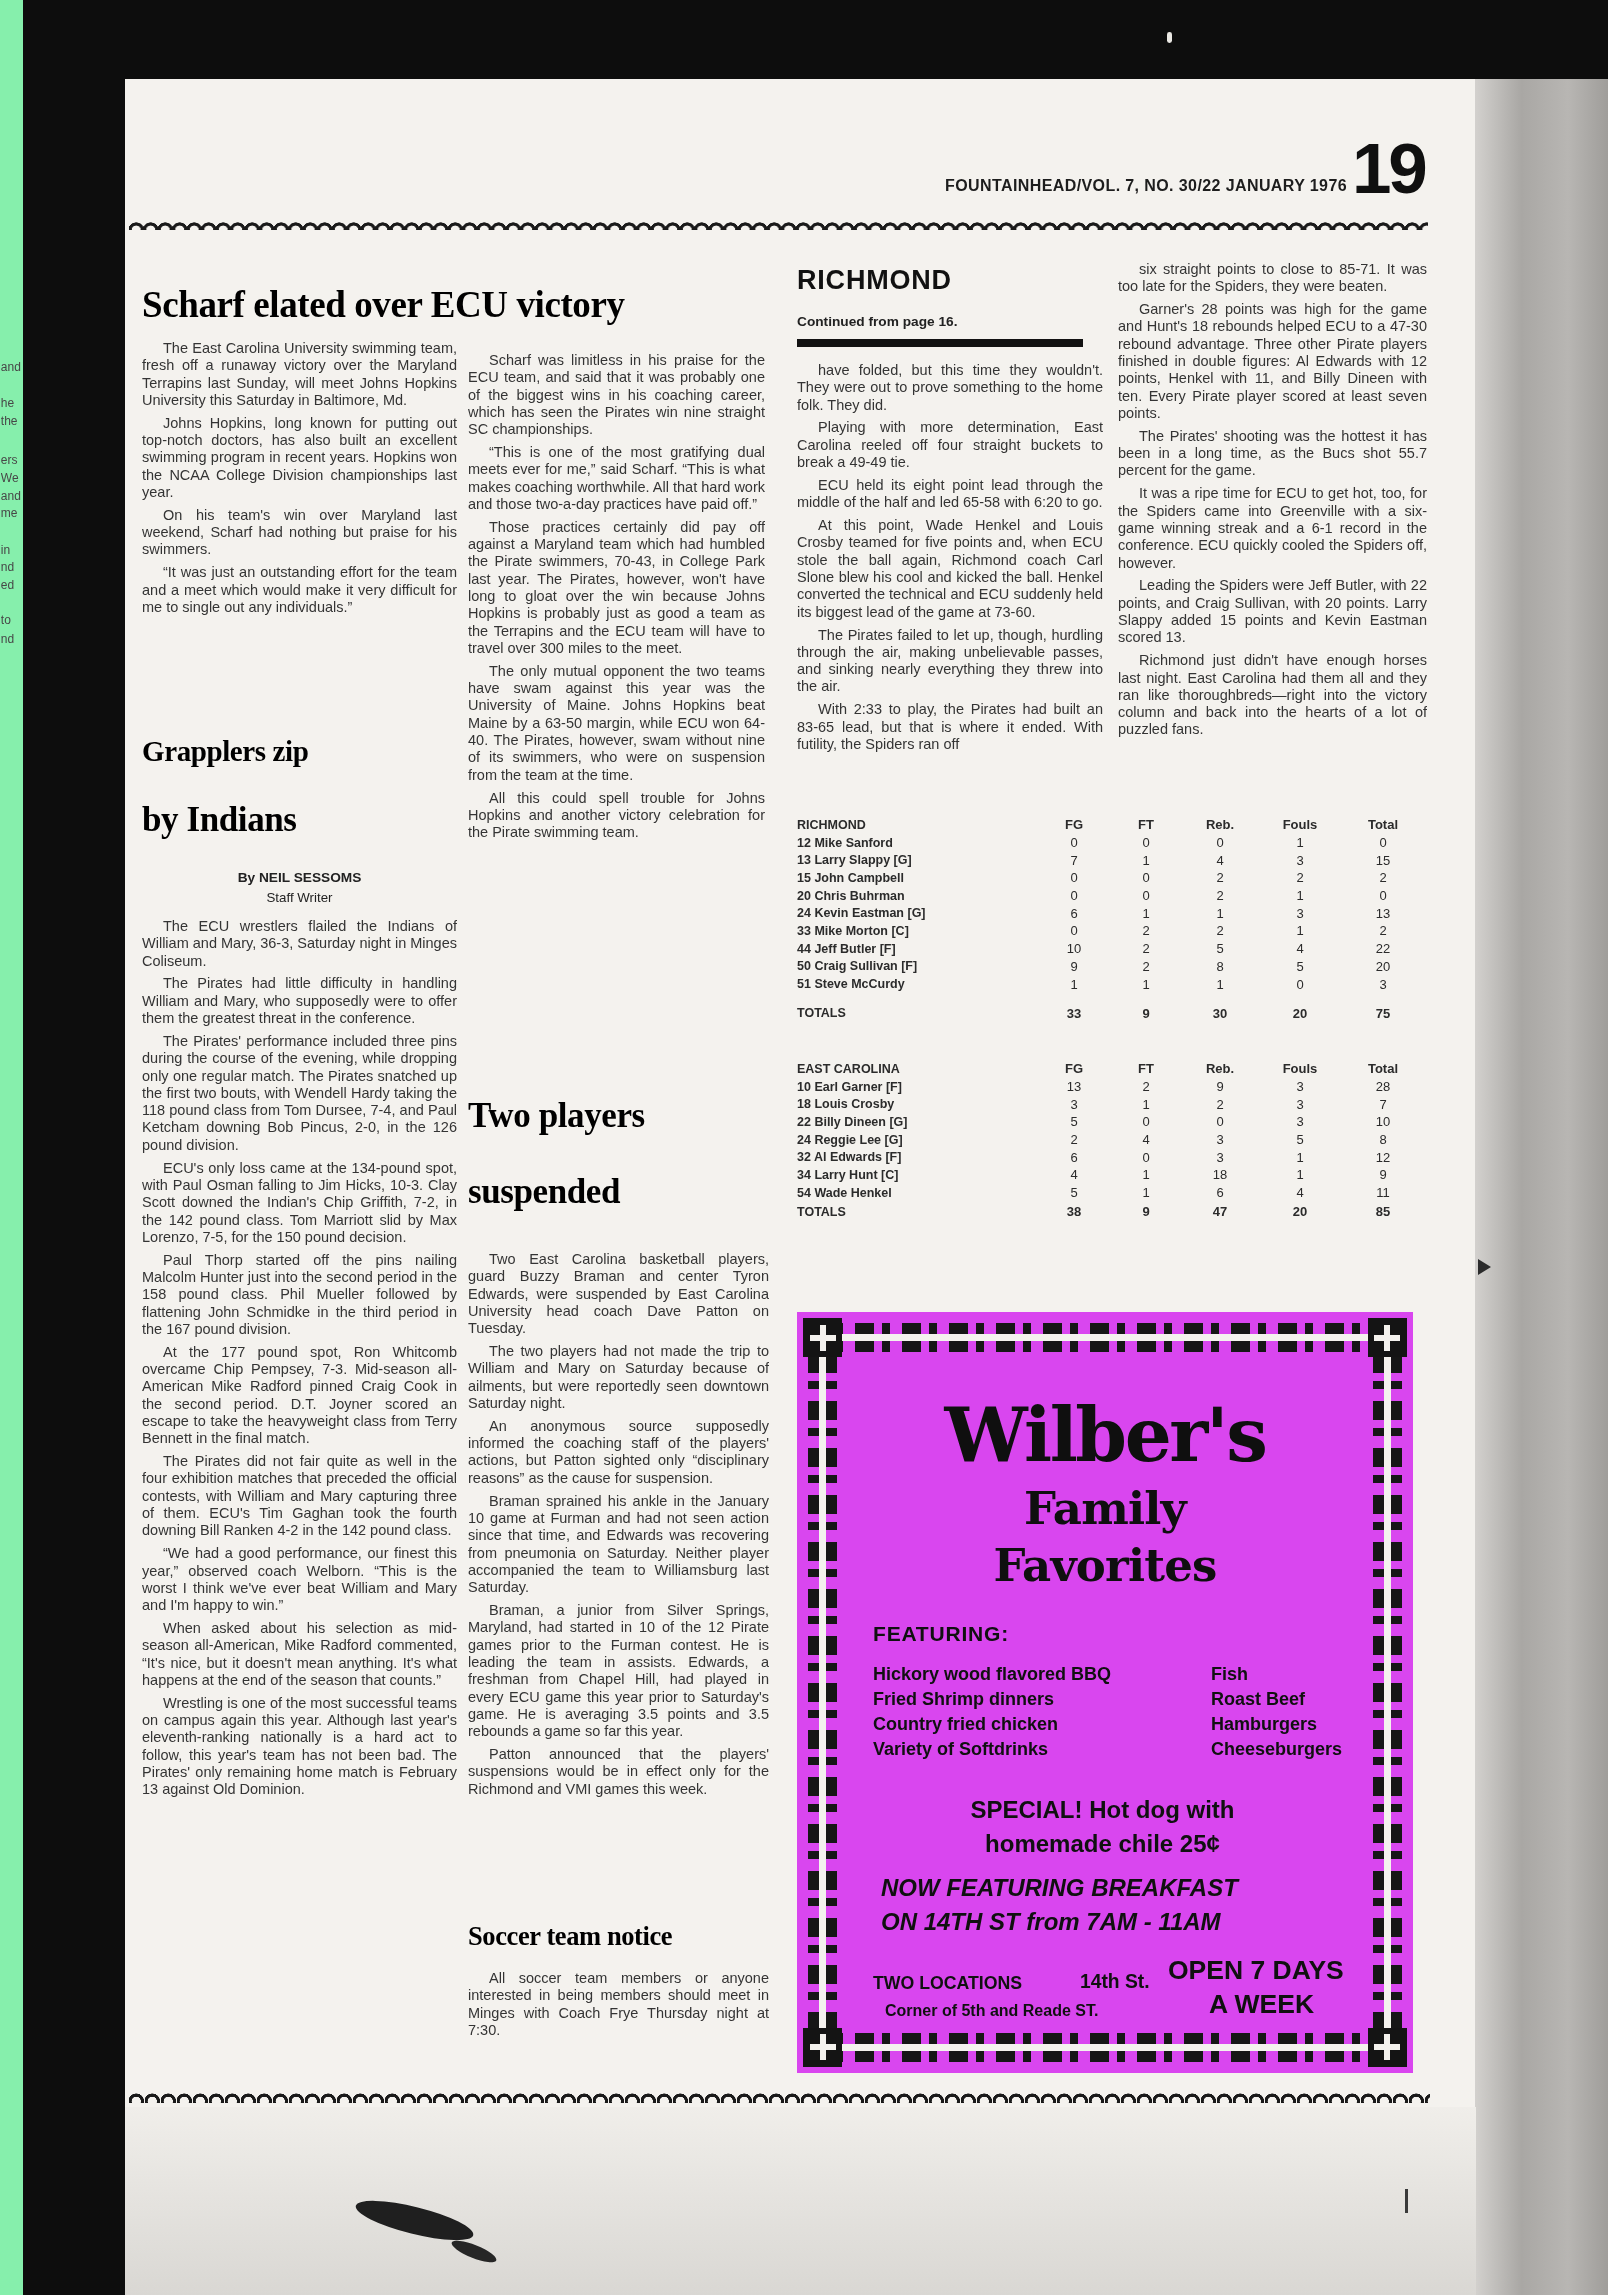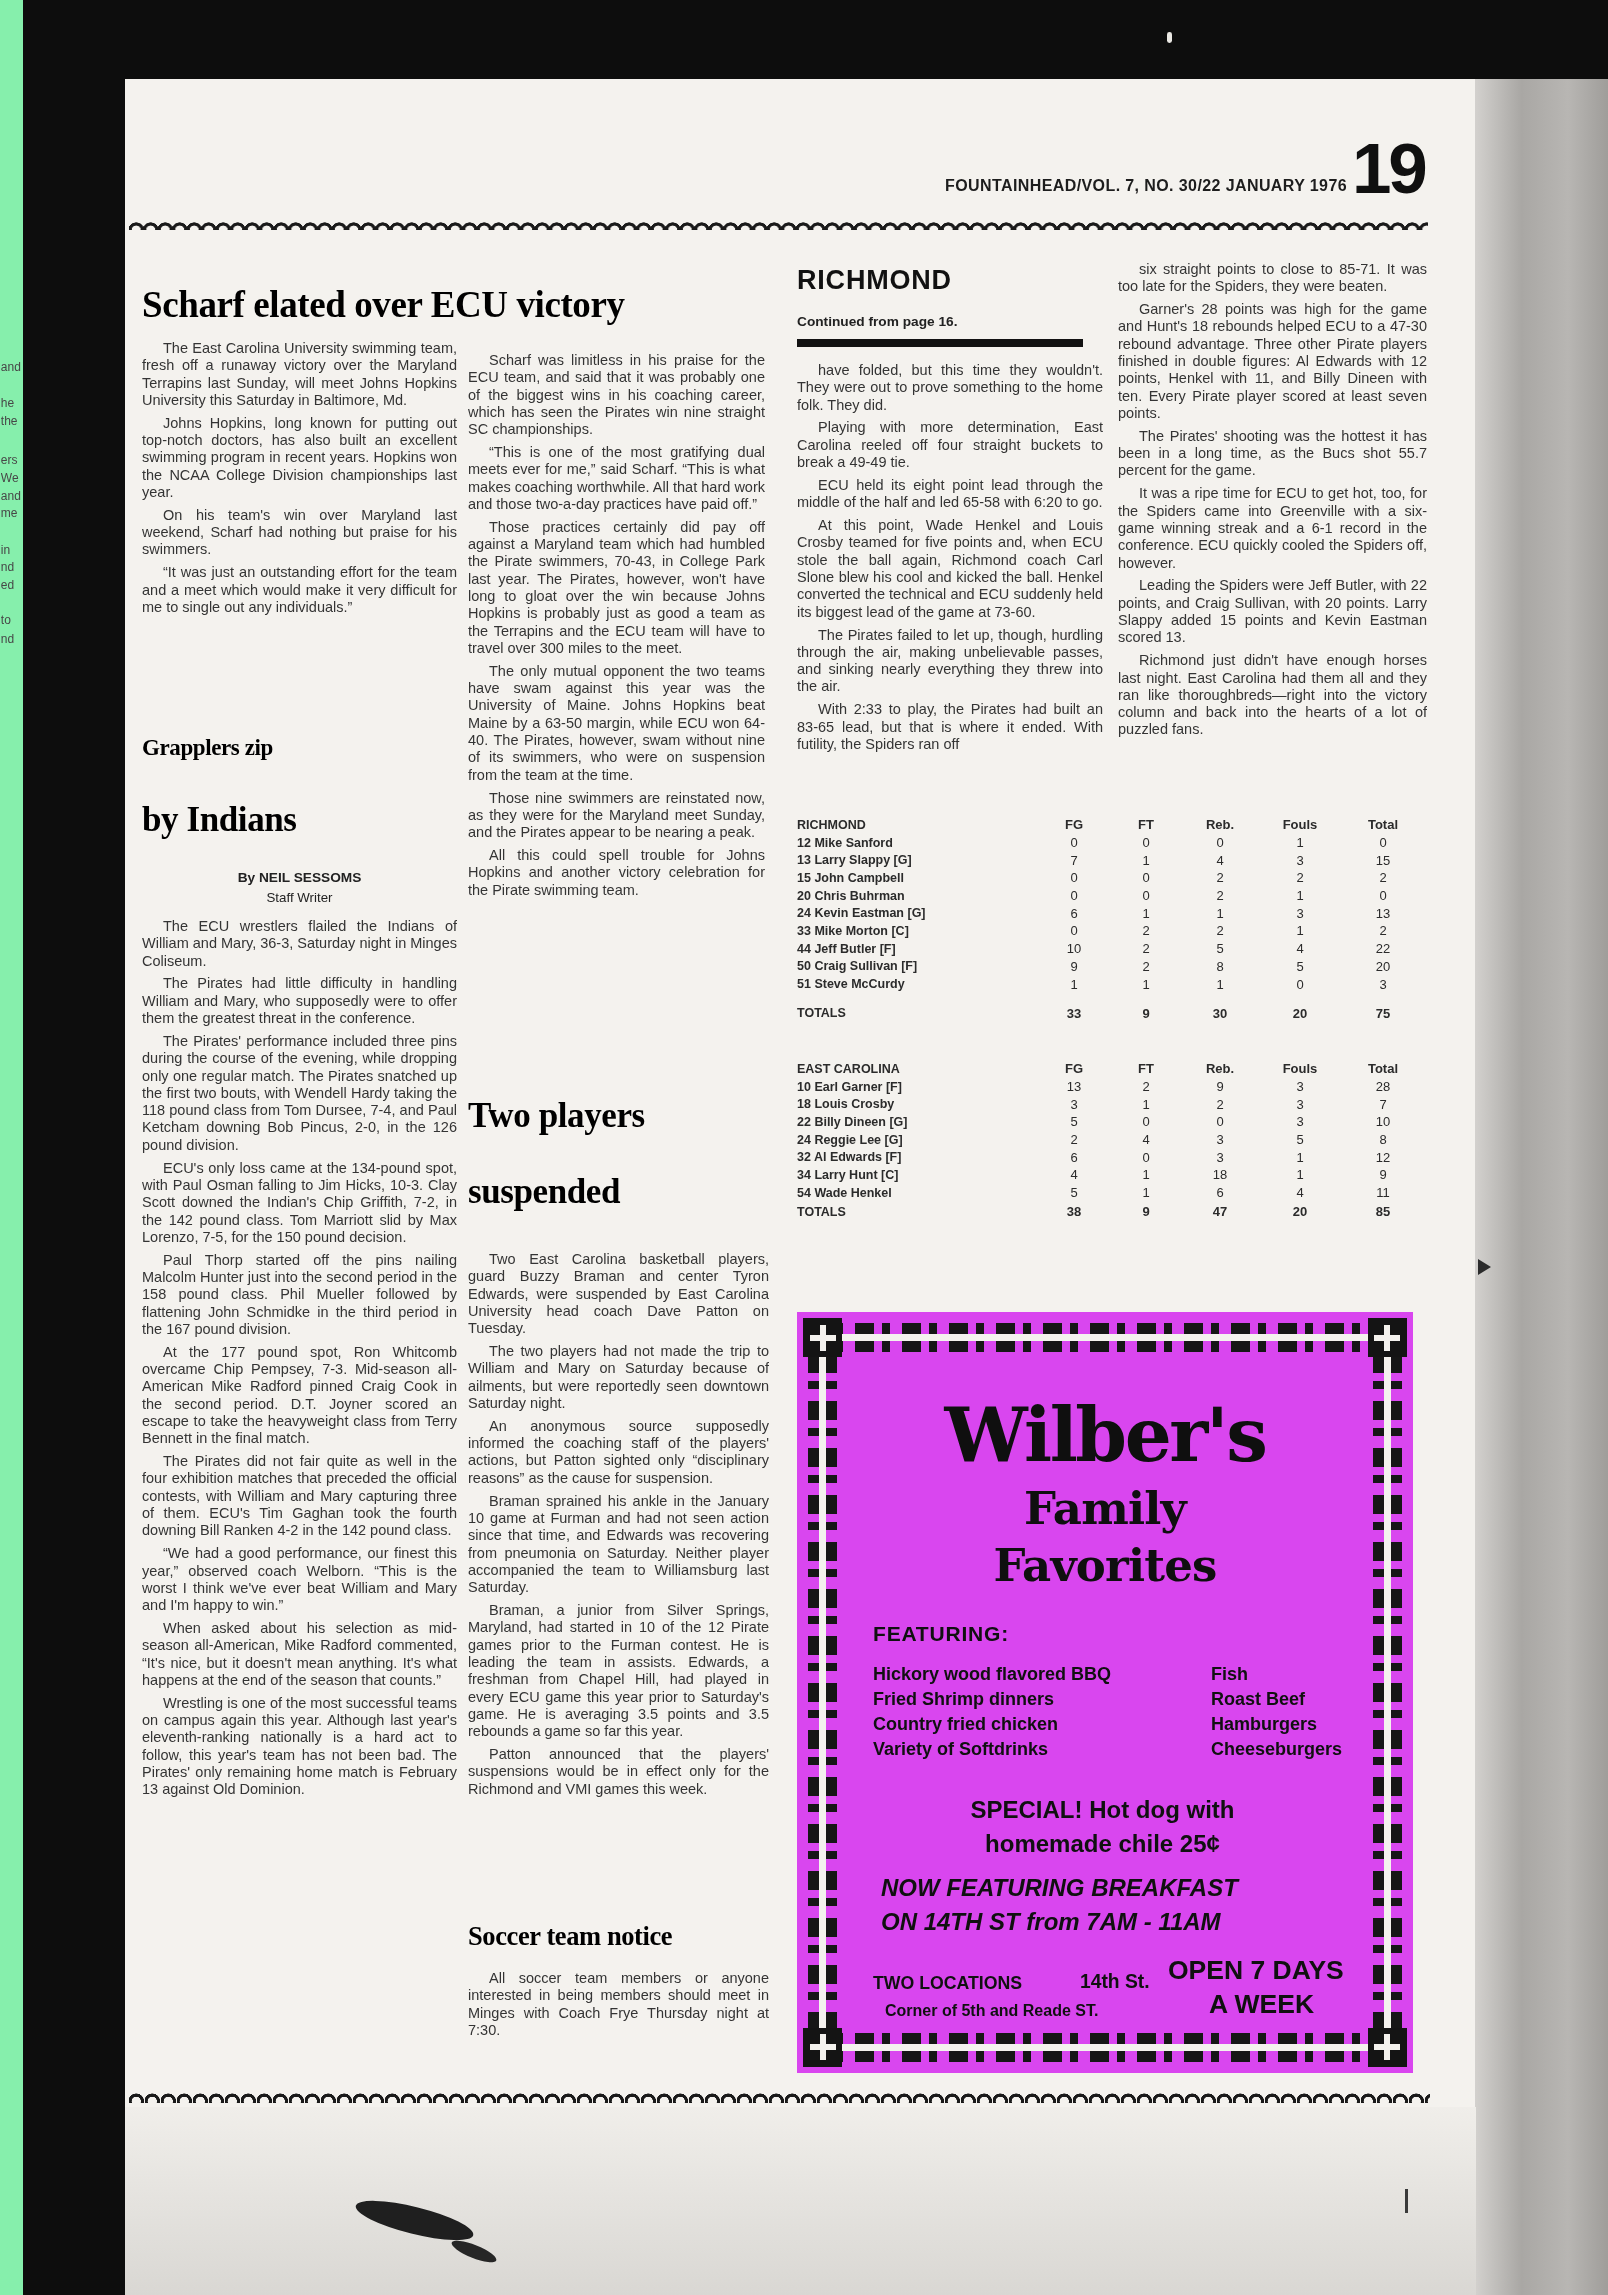--- a/index.html
+++ b/index.html
@@ -119,25 +119,24 @@
     <p>On his team's win over Maryland last weekend, Scharf had nothing but praise for his swimmers.</p>
     <p>“It was just an outstanding effort for the team and a meet which would make it very difficult for me to single out any individuals.”</p>
   </section>
 
 <section class="col" style="left:468px;top:352px;width:297px;height:724px;">
 
 <p>Scharf was limitless in his praise for the ECU team, and said that it was probably one of the biggest wins in his coaching career, which has seen the Pirates win nine straight SC championships.</p>
     <p>“This is one of the most gratifying dual meets ever for me,” said Scharf. “This is what makes coaching worthwhile. All that hard work and those two-a-day practices have paid off.”</p>
     <p>Those practices certainly did pay off against a Maryland team which had humbled the Pirate swimmers, 70-43, in College Park last year. The Pirates, however, won't have long to gloat over the win because Johns Hopkins is probably just as good a team as the Terrapins and the ECU team will have to travel over 300 miles to the meet.</p>
     <p>The only mutual opponent the two teams have swam against this year was the University of Maine. Johns Hopkins beat Maine by a 63-50 margin, while ECU won 64-40. The Pirates, however, swam without nine of its swimmers, who were on suspension from the team at the time.</p>
-    <p>Those nine swimmers are reinstated now, as they were for the Maryland meet Sunday, and the Pirates appear to be nearing a peak.</p>
     <p>All this could spell trouble for Johns Hopkins and another victory celebration for the Pirate swimming team.</p>
   </section>
 
-<h1 class="headline-serif" style="left:142px;top:736px;font-size:23px;">Grapplers zip</h1>
+<h1 class="headline-serif" style="left:142px;top:736px;font-size:29px;">Grapplers zip</h1>
 <h1 class="headline-serif" style="left:142px;top:802px;font-size:35px;">by Indians</h1>
 <div class="byline" style="top:870px;font-size:13.7px;font-weight:700;">By NEIL SESSOMS</div>
 <div class="byline" style="top:890px;font-size:13.3px;">Staff Writer</div>
 
 <section class="col" style="left:142px;top:918px;width:315px;height:1106px;">
 
 <p>The ECU wrestlers flailed the Indians of William and Mary, 36-3, Saturday night in Minges Coliseum.</p>
     <p>The Pirates had little difficulty in handling William and Mary, who supposedly were to offer them the greatest threat in the conference.</p>
     <p>The Pirates' performance included three pins during the course of the evening, while dropping only one regular match. The Pirates snatched up the first two bouts, with Wendell Hardy taking the 118 pound class from Tom Dursee, 7-4, and Paul Ketcham downing Bob Pincus, 2-0, in the 126 pound division.</p>
     <p>ECU's only loss came at the 134-pound spot, with Paul Osman falling to Jim Hicks, 10-3. Clay Scott downed the Indian's Chip Griffith, 7-2, in the 142 pound class. Tom Marriott slid by Max Lorenzo, 7-5, for the 150 pound decision.</p>

